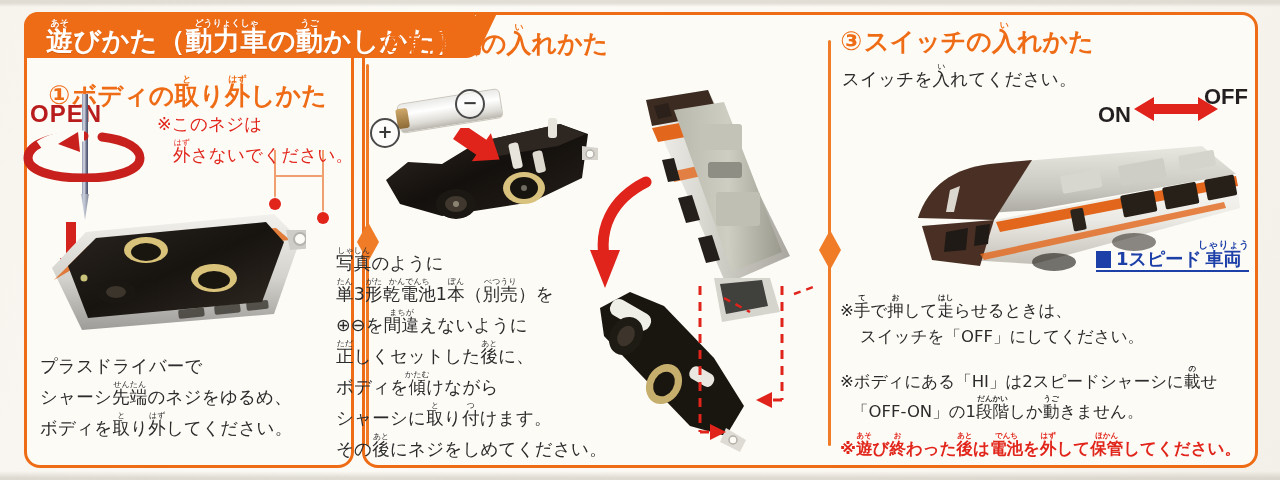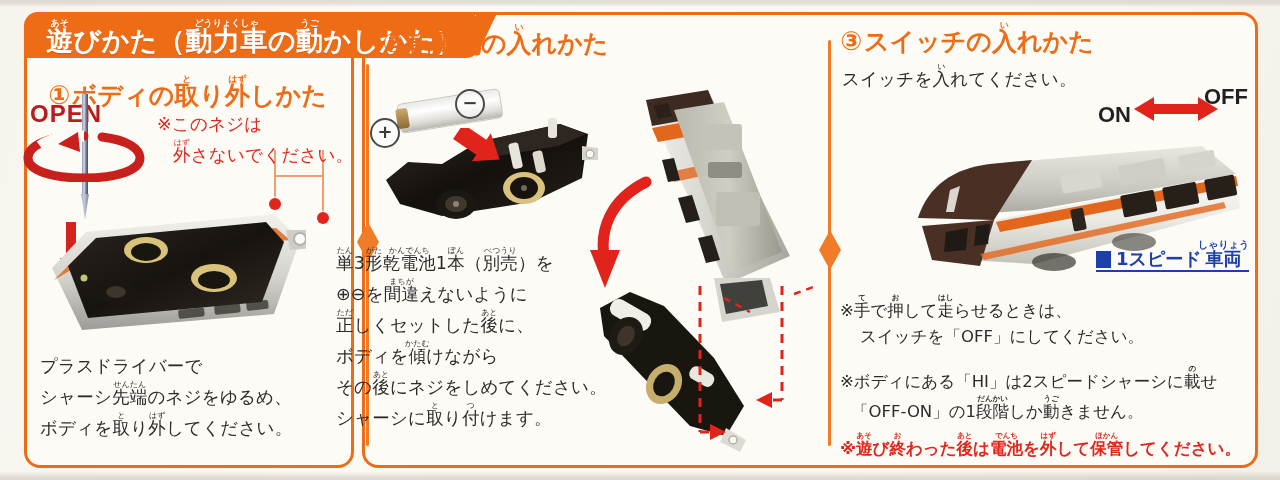--- a/index.html
+++ b/index.html
@@ -435,26 +435,27 @@
       <path d="M20 142 L 36 150 L 20 158 Z" fill="#e0231b"></path>
       <path d="M92 4 L 92 118" stroke="#e0231b" stroke-width="3" stroke-dasharray="9 7" fill="none"></path>
       <path d="M92 118 L 76 118" stroke="#e0231b" stroke-width="3" stroke-dasharray="9 7" fill="none"></path>
       <path d="M82 110 L 66 118 L 82 126 Z" fill="#e0231b"></path>
       <path d="M34 16 L 60 30" stroke="#e0231b" stroke-width="2.5" stroke-dasharray="7 6" fill="none"></path>
       <path d="M104 12 L 126 4" stroke="#e0231b" stroke-width="2.5" stroke-dasharray="7 6" fill="none"></path>
     </svg>
   </div>
 
   <div class="txt" style="left:336px;top:246px;">
+    <div><ruby>写真<rt>しゃしん</rt></ruby>のように</div>
     <div><ruby>単<rt>たん</rt></ruby>3<ruby>形<rt>がた</rt></ruby><ruby>乾電池<rt>かんでんち</rt></ruby>1<ruby>本<rt>ぼん</rt></ruby>（<ruby>別売<rt>べつうり</rt></ruby>）を</div>
     <div>⊕⊖を<ruby>間違<rt>まちが</rt></ruby>えないように</div>
     <div><ruby>正<rt>ただ</rt></ruby>しくセットした<ruby>後<rt>あと</rt></ruby>に、</div>
     <div>ボディを<ruby>傾<rt>かたむ</rt></ruby>けながら</div>
+    <div>シャーシに<ruby>取<rt>と</rt></ruby>り<ruby>付<rt>つ</rt></ruby>けます。</div>
     <div>その<ruby>後<rt>あと</rt></ruby>にネジをしめてください。</div>
-    <div>シャーシに<ruby>取<rt>と</rt></ruby>り<ruby>付<rt>つ</rt></ruby>けます。</div>
   </div>
 
   <div class="sec-head" id="head-3">
     <span class="circnum">③</span>スイッチの<ruby>入<rt>い</rt></ruby>れかた
   </div>
 
   <div class="txt" style="left:842px;top:62px;">
     <div>スイッチを<ruby>入<rt>い</rt></ruby>れてください。</div>
   </div>
 

